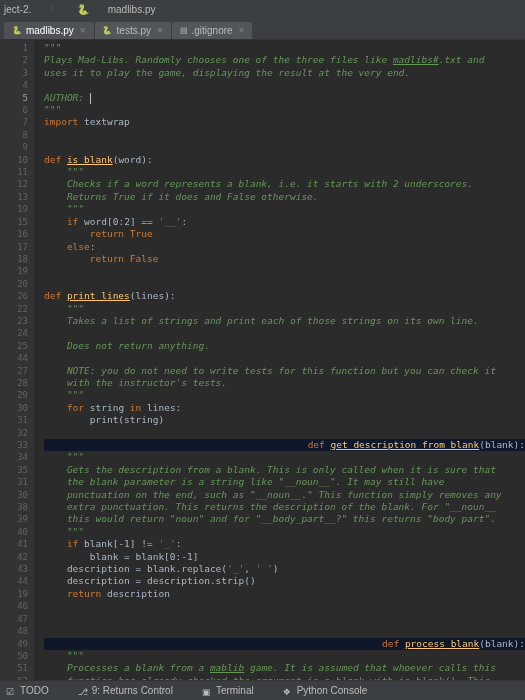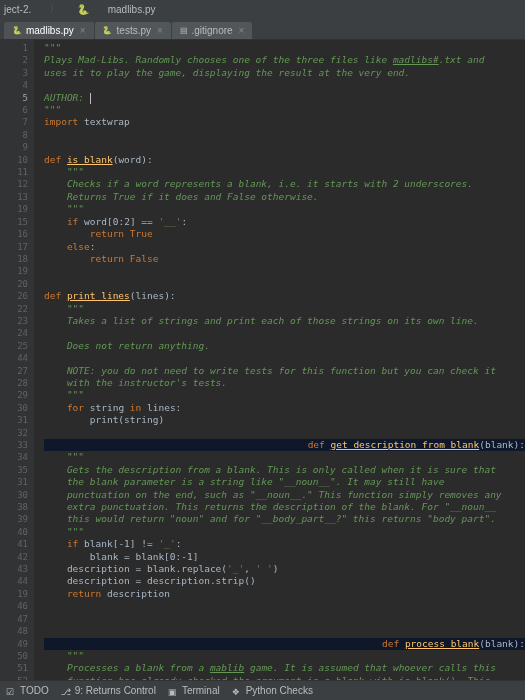--- a/index.html
+++ b/index.html
@@ -86,21 +86,21 @@
   }
   .statusbar {
     position: absolute;
     bottom: 0;
     width: 525px;
     height: 20px;
     background: #3c3f41;
     display: flex;
     align-items: center;
     padding-left: 6px;
-    gap: 12px;
+    gap: 29px;
     font-family: -apple-system, sans-serif;
     font-size: 10px;
     color: #bbb;
     border-top: 1px solid #323232;
   }
   .sb-item { display: flex; align-items: center; gap: 4px; }
   .sb-icon { width: 10px; height: 10px; display: inline-block; }
   .sb-icon.todo::before { content: "☑"; font-size: 9px; }
   .sb-icon.vcs::before { content: "⎇"; font-size: 9px; }
   .sb-icon.term::before { content: "▣"; font-size: 9px; }
@@ -200,15 +200,15 @@
   <div class="sb-item">
     <span class="sb-icon vcs"></span>
     <span>9: Returns Control</span>
   </div>
   <div class="sb-item">
     <span class="sb-icon term"></span>
     <span>Terminal</span>
   </div>
   <div class="sb-item">
     <span class="sb-icon pyc"></span>
-    <span>Python Checks</span>
+    <span>Python Console</span>
   </div>
 </div>
 
 </body></html>

